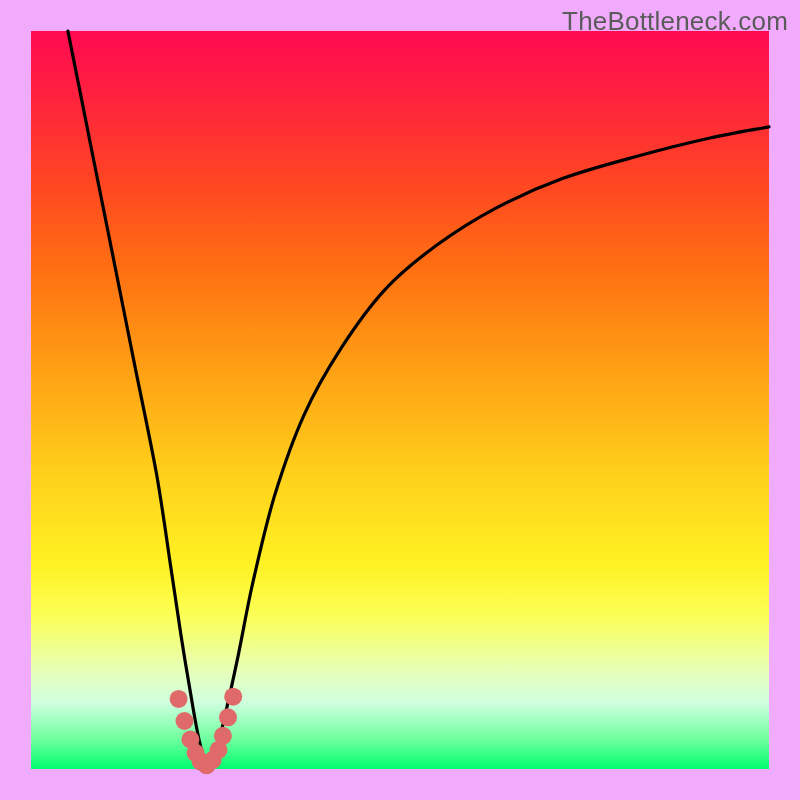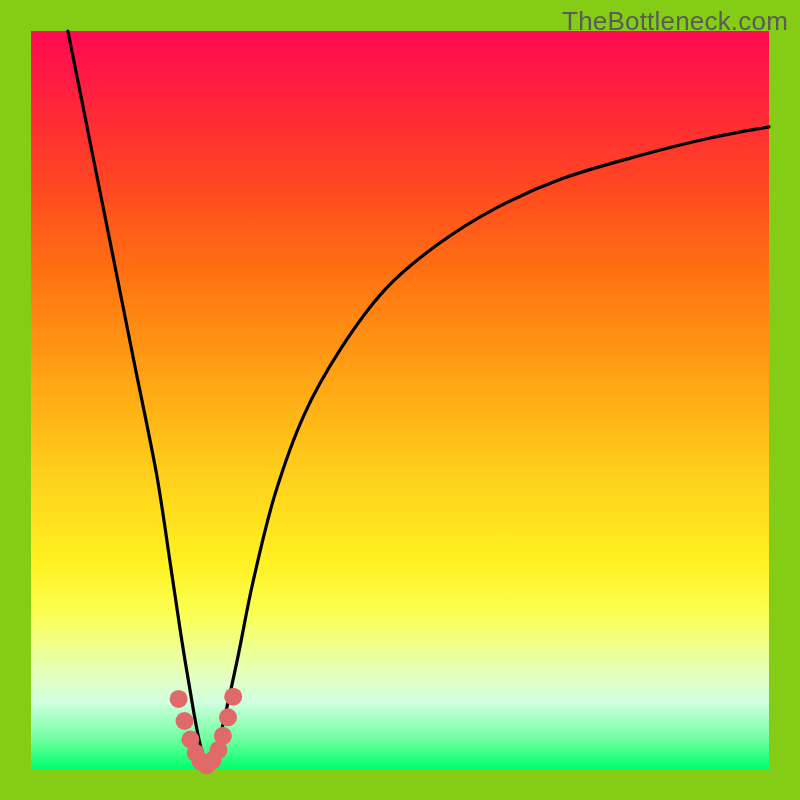--- a/index.html
+++ b/index.html
@@ -10,21 +10,21 @@
     overflow: hidden;
     background: #000;
     font-family: Arial, Helvetica, sans-serif;
   }
   .frame {
     position: absolute;
     left: 0;
     top: 0;
     width: 800px;
     height: 800px;
-    background: #84cc16;
+    background: #f0abfc;
   }
   .plot-area {
     position: absolute;
     left: 31px;
     top: 31px;
     width: 738px;
     height: 738px;
     background: linear-gradient(
       to bottom,
       #ff0a50 0%,

